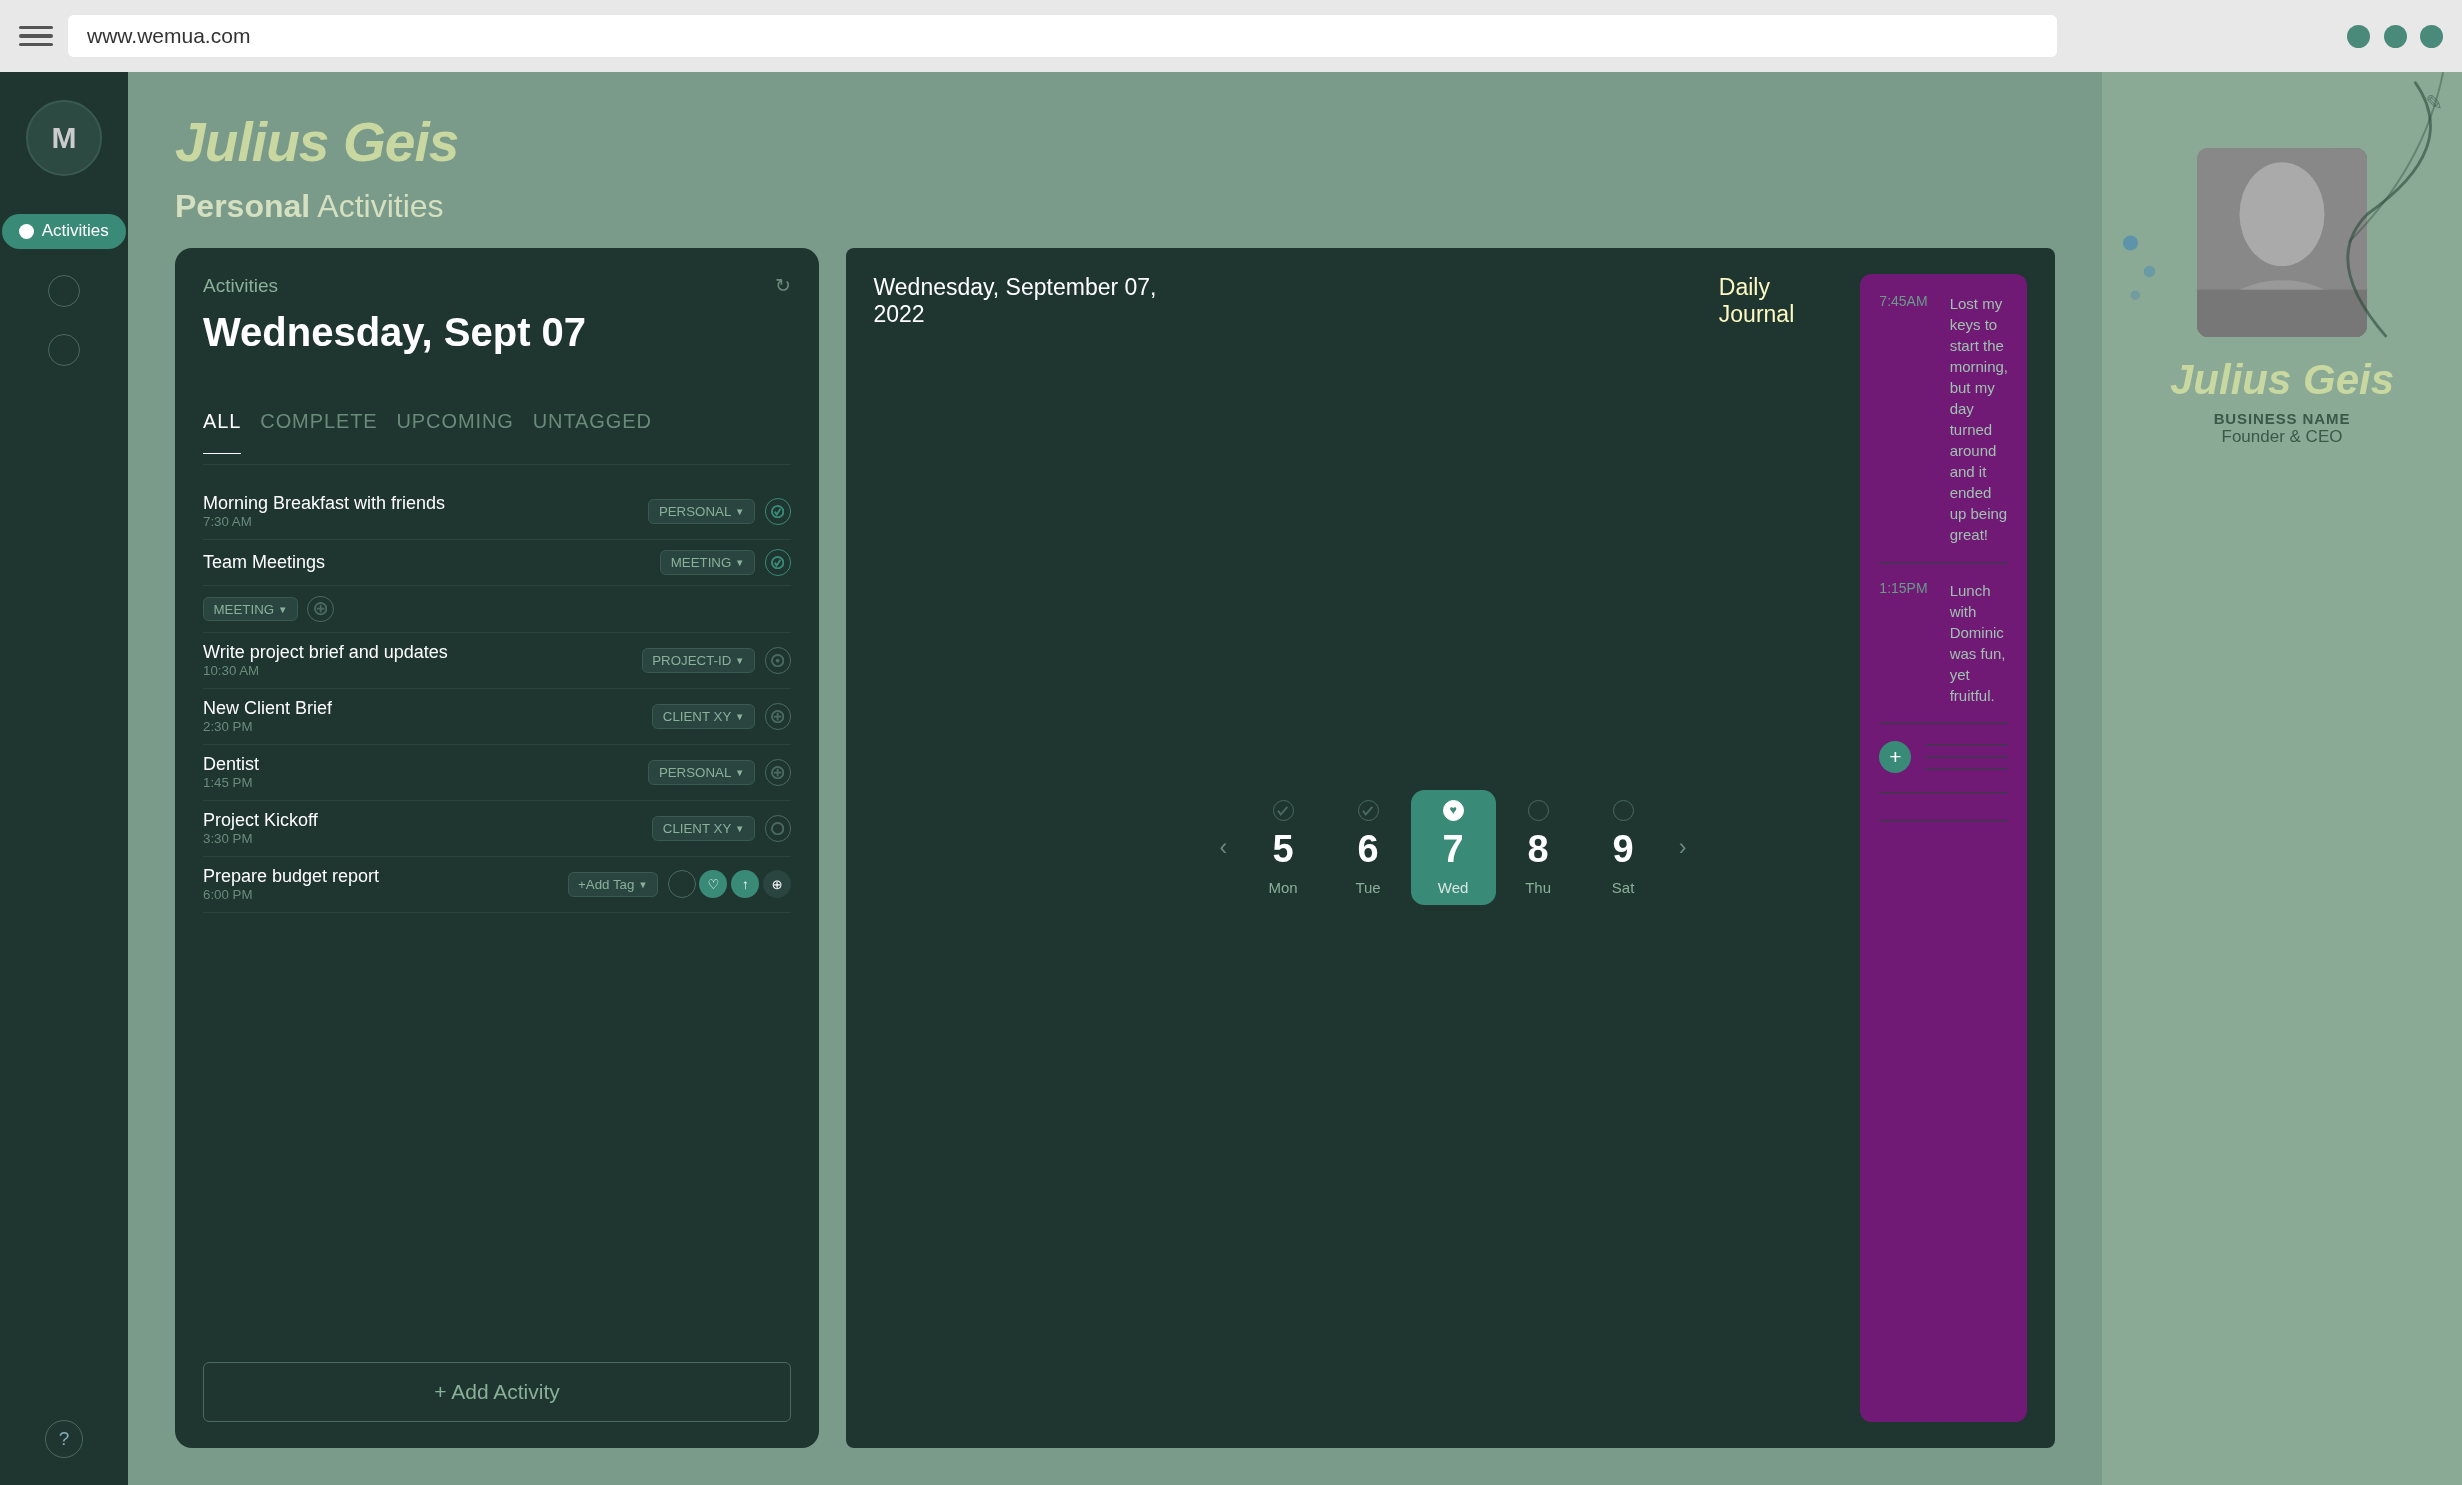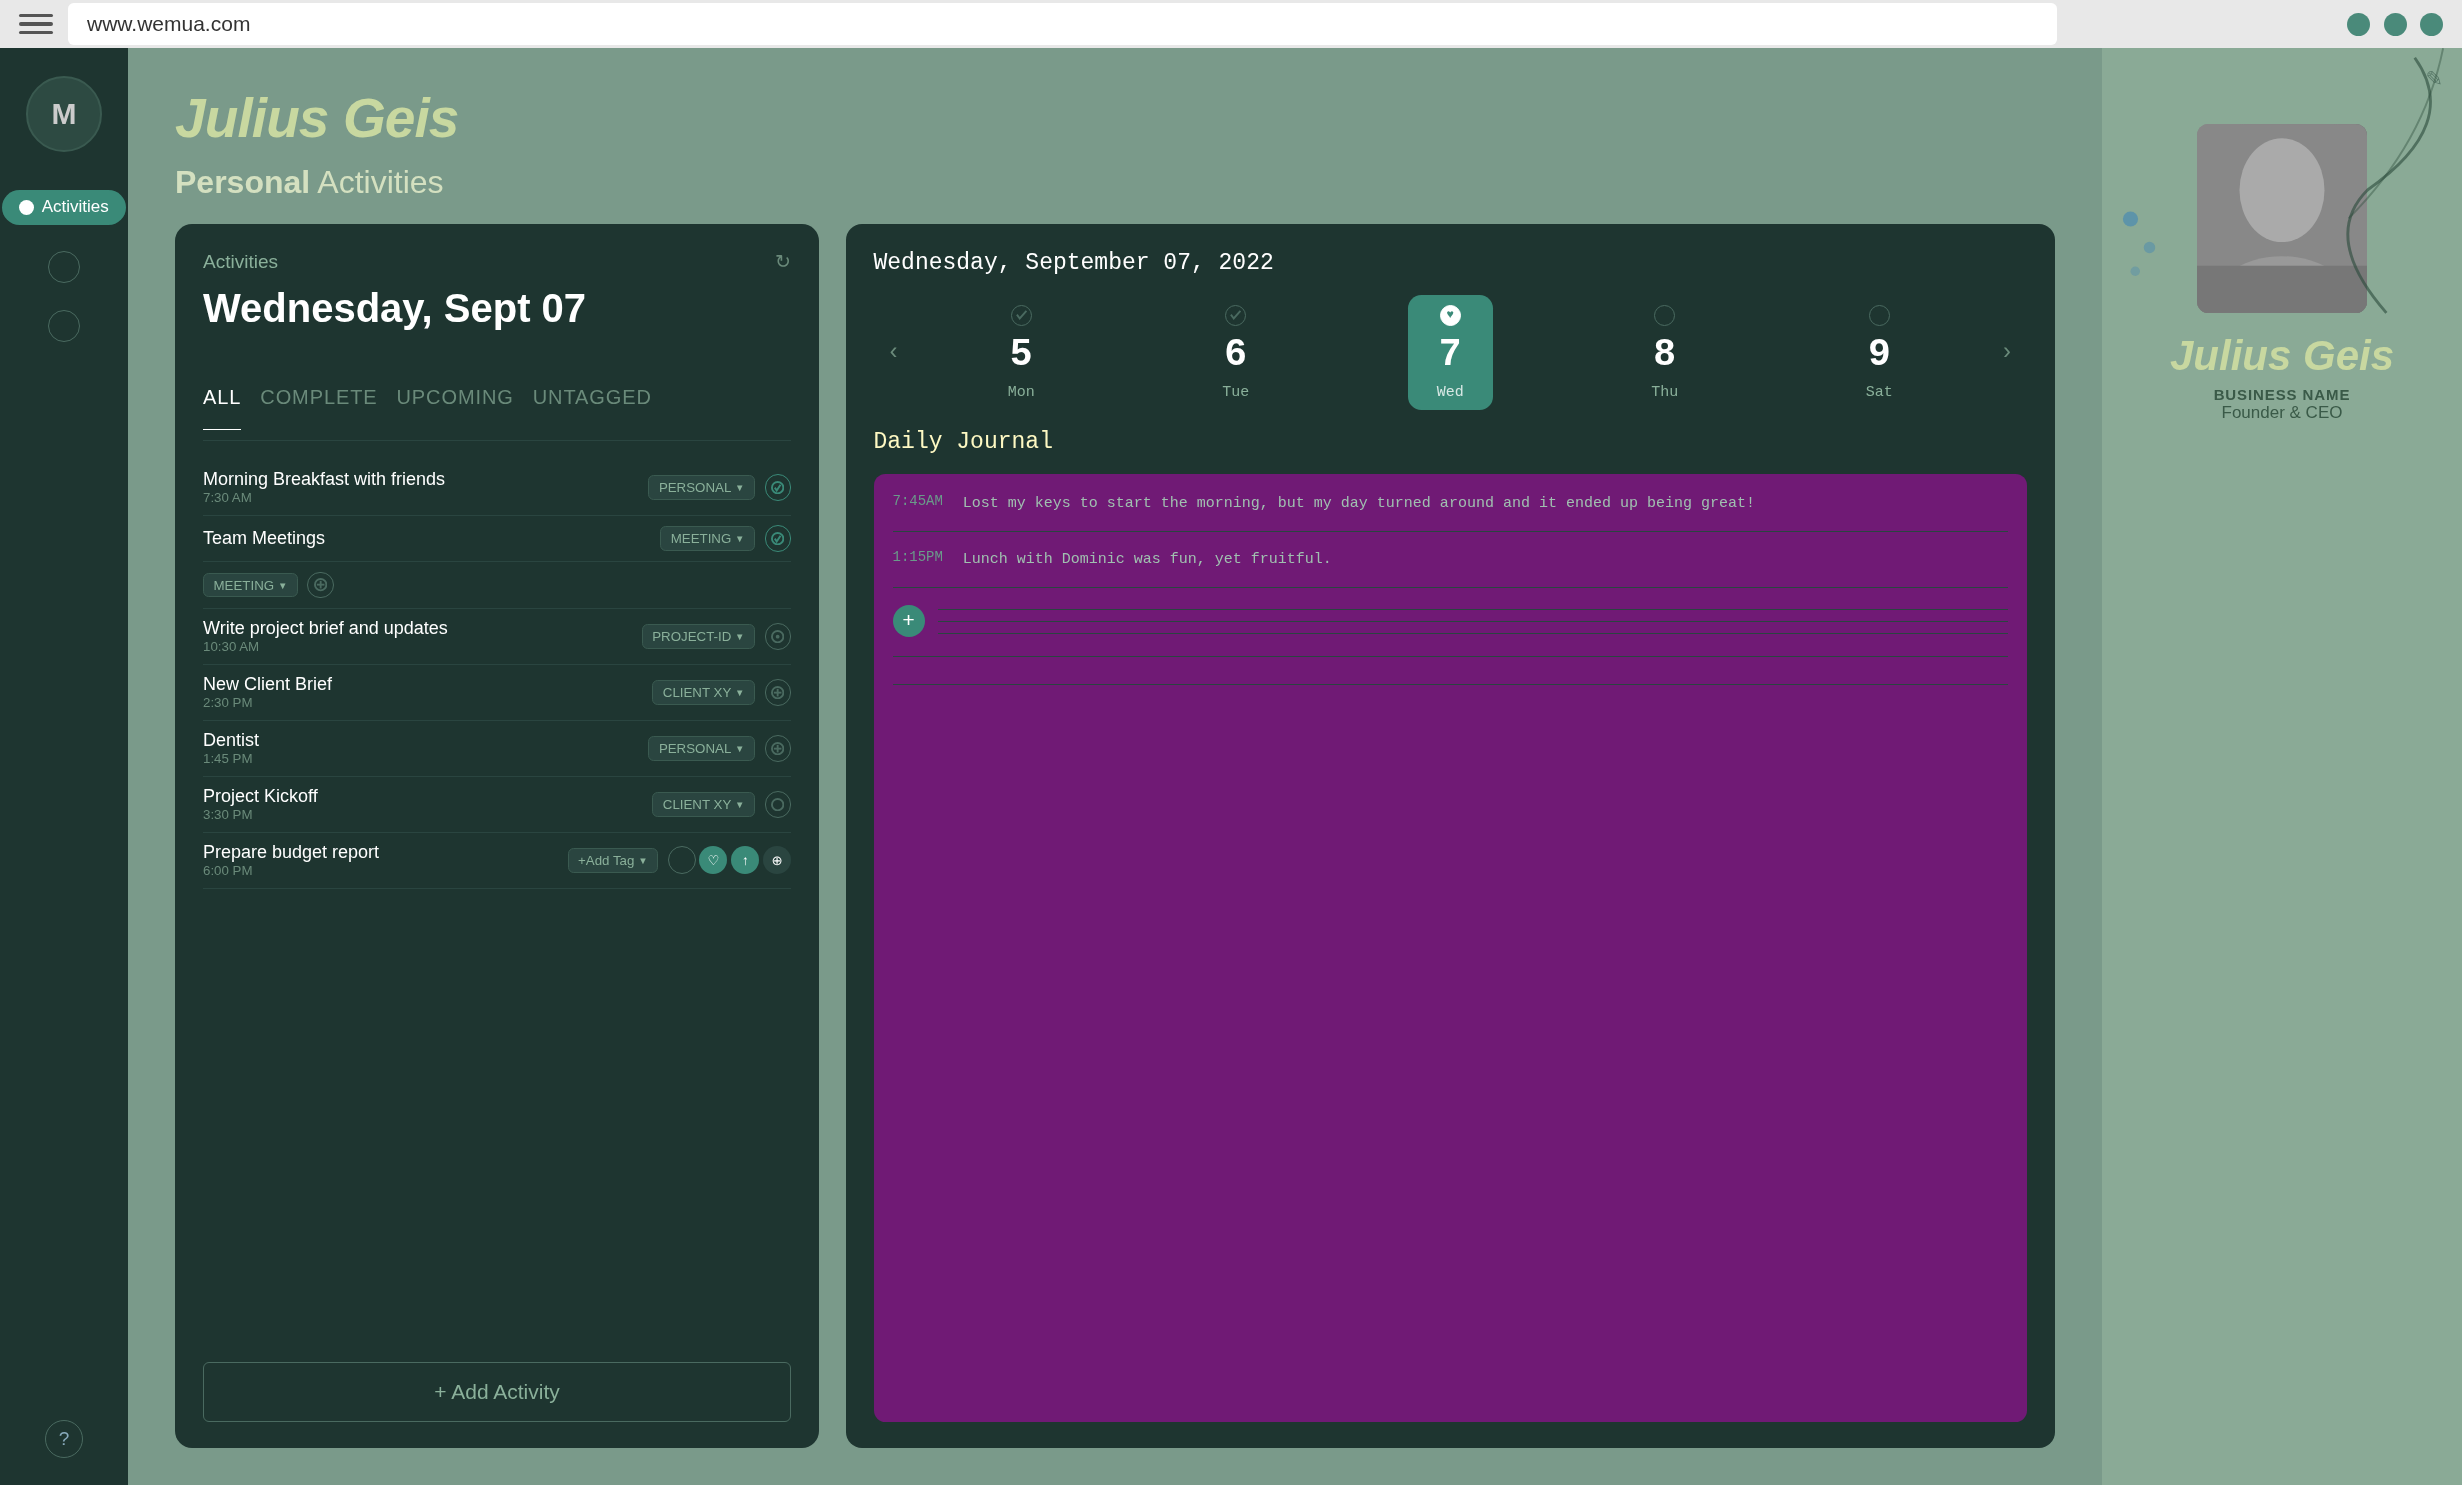--- a/index.html
+++ b/index.html
@@ -9,21 +9,21 @@
       width: 2462px;
       height: 1486px;
       overflow: hidden;
       display: flex;
       flex-direction: column;
     }
 
     
     .browser-chrome {
       background: #e8e8e8;
-      height: 48px;
+      height: 72px;
       display: flex;
       align-items: center;
       padding: 0 19px;
       gap: 15px;
       flex-shrink: 0;
     }
     .hamburger-icon {
       display: flex; flex-direction: column; gap: 4.7px; cursor: pointer;
     }
     .hamburger-icon span {
@@ -251,27 +251,26 @@
       font-size: 21px;
       color: #8ab09a;
       cursor: pointer;
       background: transparent;
       width: 100%;
     }
 
     
     .calendar-panel {
       background: #1e3530;
-      border-radius: 16px;
+      border-radius: 8px;
       padding: 26.5px 28px;
       flex: 1;
       display: flex;
-      flex-direction: column;
+      flex-direction: row;
       gap: 19px;
-      font-family: Liberation Mono, monospace;
     }
     .cal-header-date {
       font-size: 23px; color: white; font-weight: 500;
     }
     .cal-week {
       display: flex; align-items: center; gap: 0;
     }
     .cal-nav {
       font-size: 23px; color: #6a8a7a; cursor: pointer; padding: 0 13.3px;
     }

